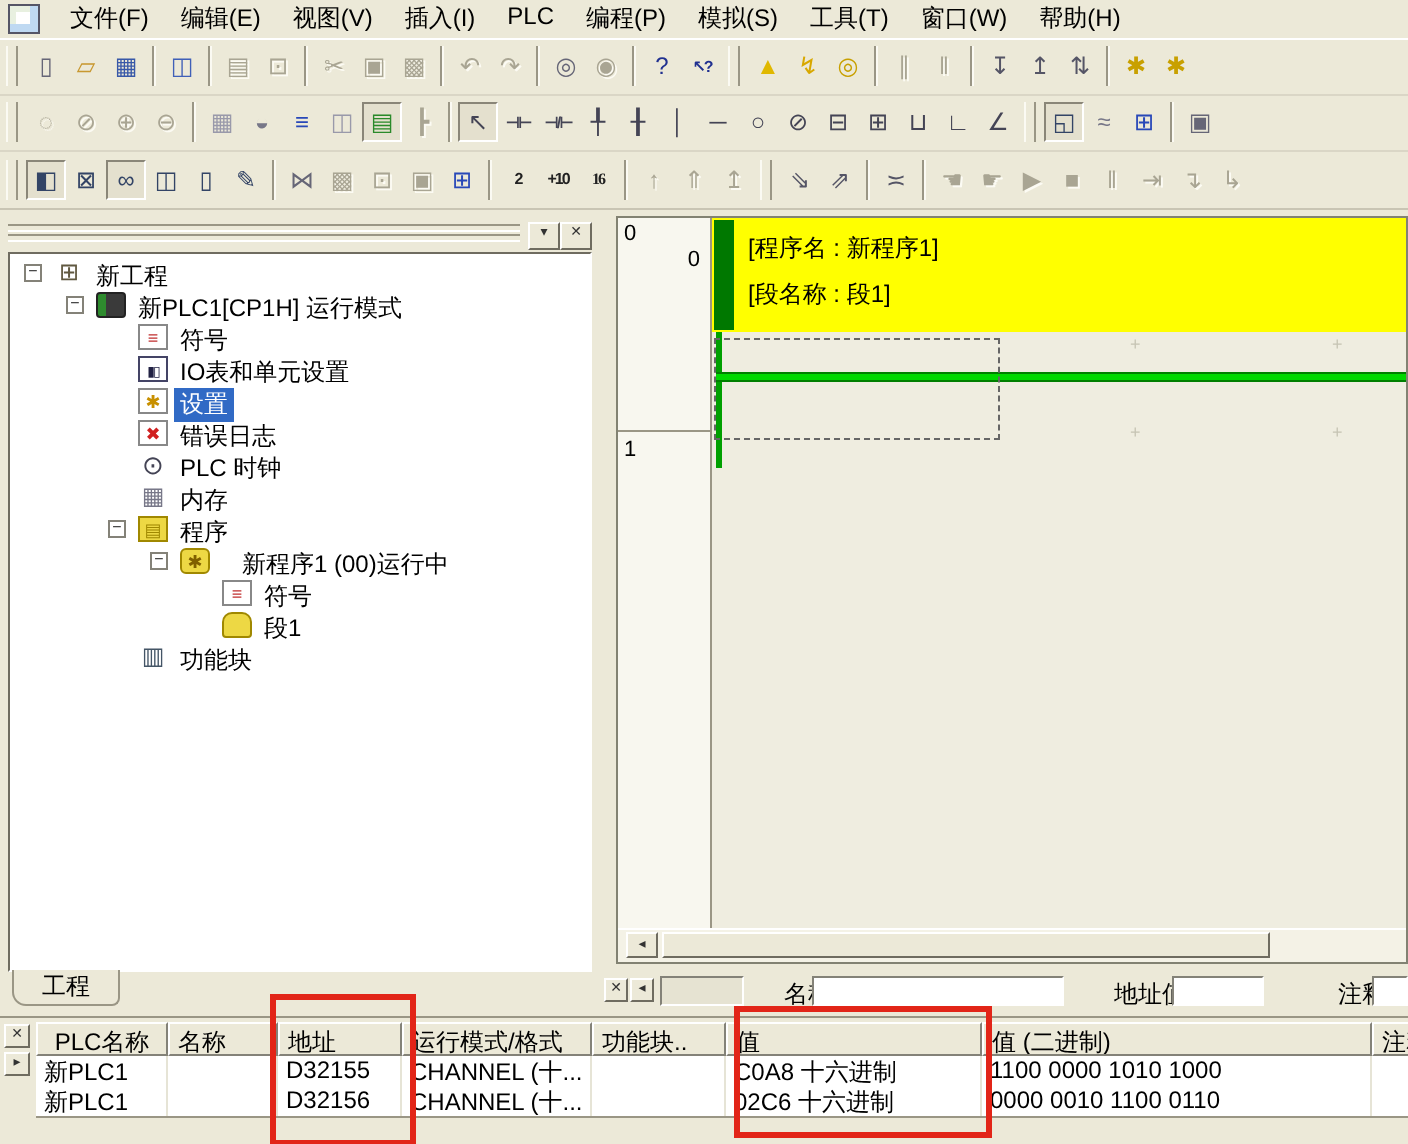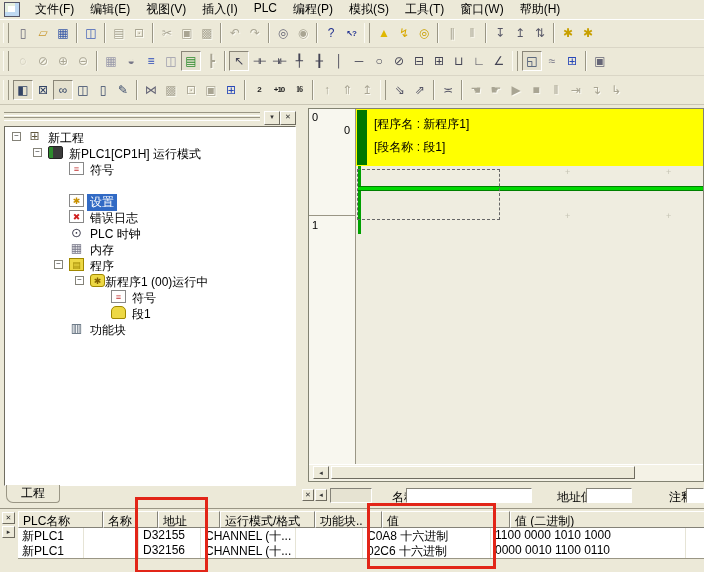--- a/index.html
+++ b/index.html
@@ -229,20 +229,24 @@
       </div>
       <div class="trow" style="top: 18px;">
         <span class="exp" style="left: 28px;">−</span>
         <span class="ticon plc-icon" style="left: 43px;"></span>
         <span class="tlabel" style="left: 61px;">新PLC1[CP1H] 运行模式</span>
       </div>
       <div class="trow" style="top: 34px;">
         <span class="ticon symbols-icon" style="left: 64px;"></span>
         <span class="tlabel" style="left: 82px;">符号</span>
       </div>
+      <div class="trow" style="top: 50px;">
+        <span class="ticon io-table-icon" style="left: 64px;"></span>
+        <span class="tlabel" style="left: 82px;">IO表和单元设置</span>
+      </div>
       <div class="trow" style="top: 66px;">
         <span class="ticon settings-icon" style="left: 64px;"></span>
         <span class="tlabel sel" style="left: 82px;">设置</span>
       </div>
       <div class="trow" style="top: 82px;">
         <span class="ticon error-log-icon" style="left: 64px;"></span>
         <span class="tlabel" style="left: 82px;">错误日志</span>
       </div>
       <div class="trow" style="top: 114px;">
         <span class="ticon memory-icon" style="left: 64px;"></span>
@@ -253,21 +257,21 @@
         <span class="tlabel" style="left: 82px;">PLC 时钟</span>
       </div>
       <div class="trow" style="top: 130px;">
         <span class="exp" style="left: 49px;">−</span>
         <span class="ticon programs-icon" style="left: 64px;"></span>
         <span class="tlabel" style="left: 82px;">程序</span>
       </div>
       <div class="trow" style="top: 146px;">
         <span class="exp" style="left: 70px;">−</span>
         <span class="ticon program-icon" style="left: 85px;"></span>
-        <span class="tlabel" style="left: 97px;">新程序1  (00)运行中</span>
+        <span class="tlabel" style="left: 113px;">新程序1  (00)运行中</span>
       </div>
       <div class="trow" style="top: 162px;">
         <span class="ticon symbols-icon" style="left: 106px;"></span>
         <span class="tlabel" style="left: 124px;">符号</span>
       </div>
       <div class="trow" style="top: 178px;">
         <span class="ticon section-icon" style="left: 106px;"></span>
         <span class="tlabel" style="left: 124px;">段1</span>
       </div>
       <div class="trow" style="top: 194px;">
@@ -315,21 +319,21 @@
     <input class="winput" style="left: 288px; width: 46px;" value="">
     <span class="wlabel" style="left:356px">注释:</span>
     <input class="winput" style="left: 388px; width: 18px;" value="">
   </div>
 
   <div id="wwin">
     <span class="sbtn" style="left:2px;top:3px;width:13px;height:12px;line-height:10px;">✕</span>
     <span class="sbtn" style="left:2px;top:17px;width:13px;height:12px;line-height:10px;">▸</span>
     <div id="wtable">
       <div id="wt-head">
-          <span class="hcell" style="width: 85px;">PLC名称</span>
+          <span class="hcell" style="width: 66px; text-align: center;">PLC名称</span>
           <span class="hcell" style="width: 55px;">名称</span>
           <span class="hcell" style="width: 62px;">地址</span>
           <span class="hcell" style="width: 95px;">运行模式/格式</span>
           <span class="hcell" style="width: 67px;">功能块..</span>
           <span class="hcell" style="width: 128px;">值</span>
           <span class="hcell" style="width: 195px;">值 (二进制)</span>
           <span class="hcell" style="width: 40px;">注释</span>
         </div>
       <div id="wt-body">
           <div class="brow">

